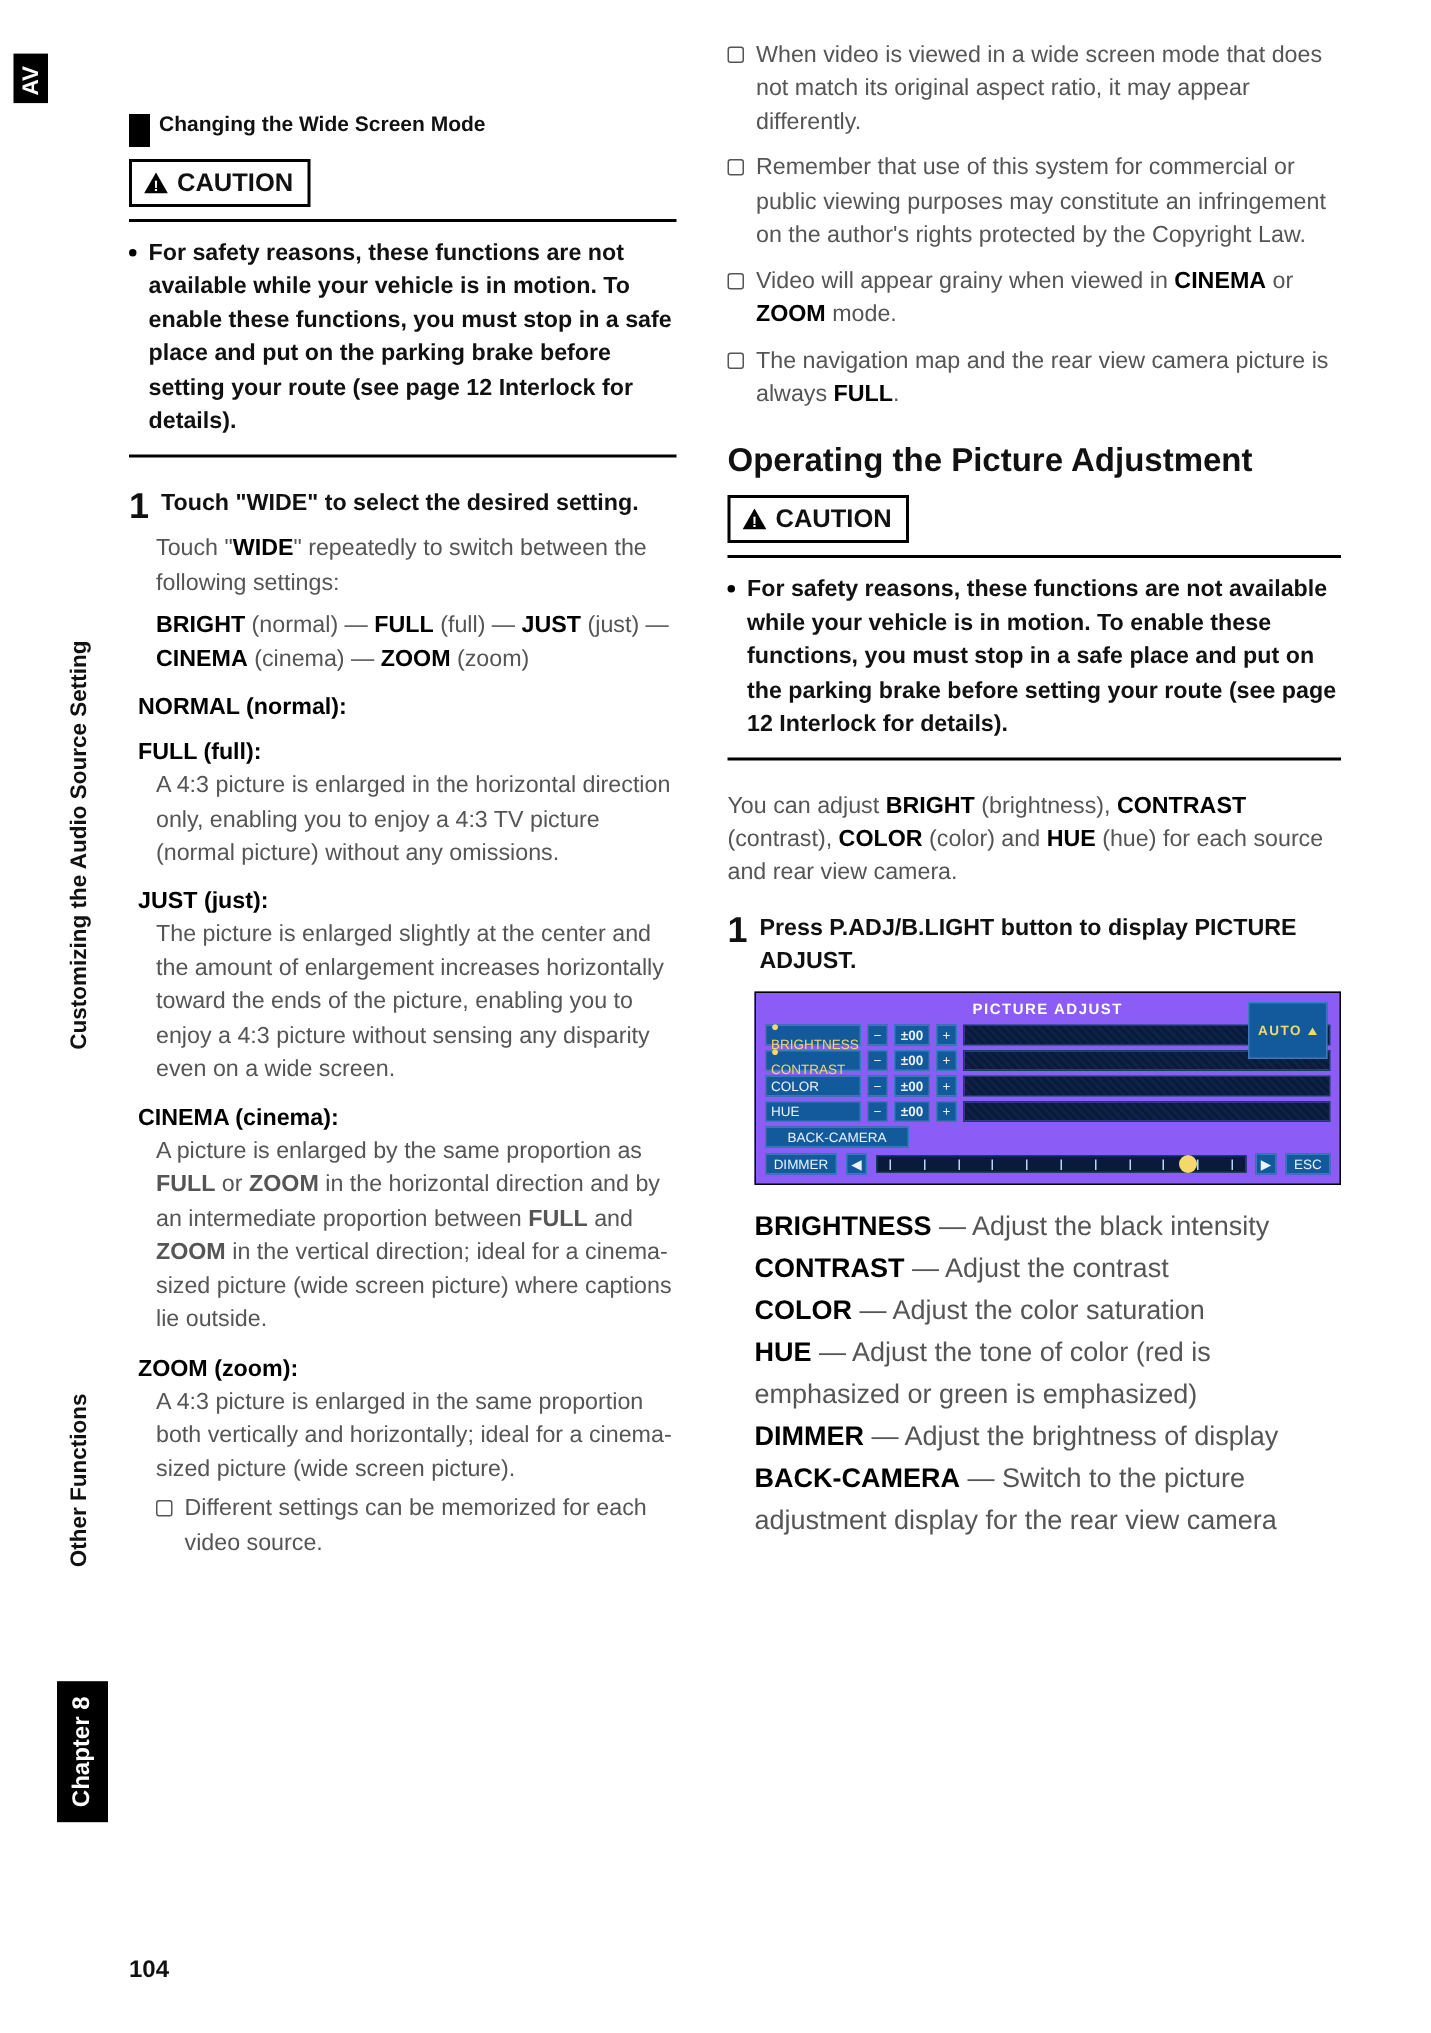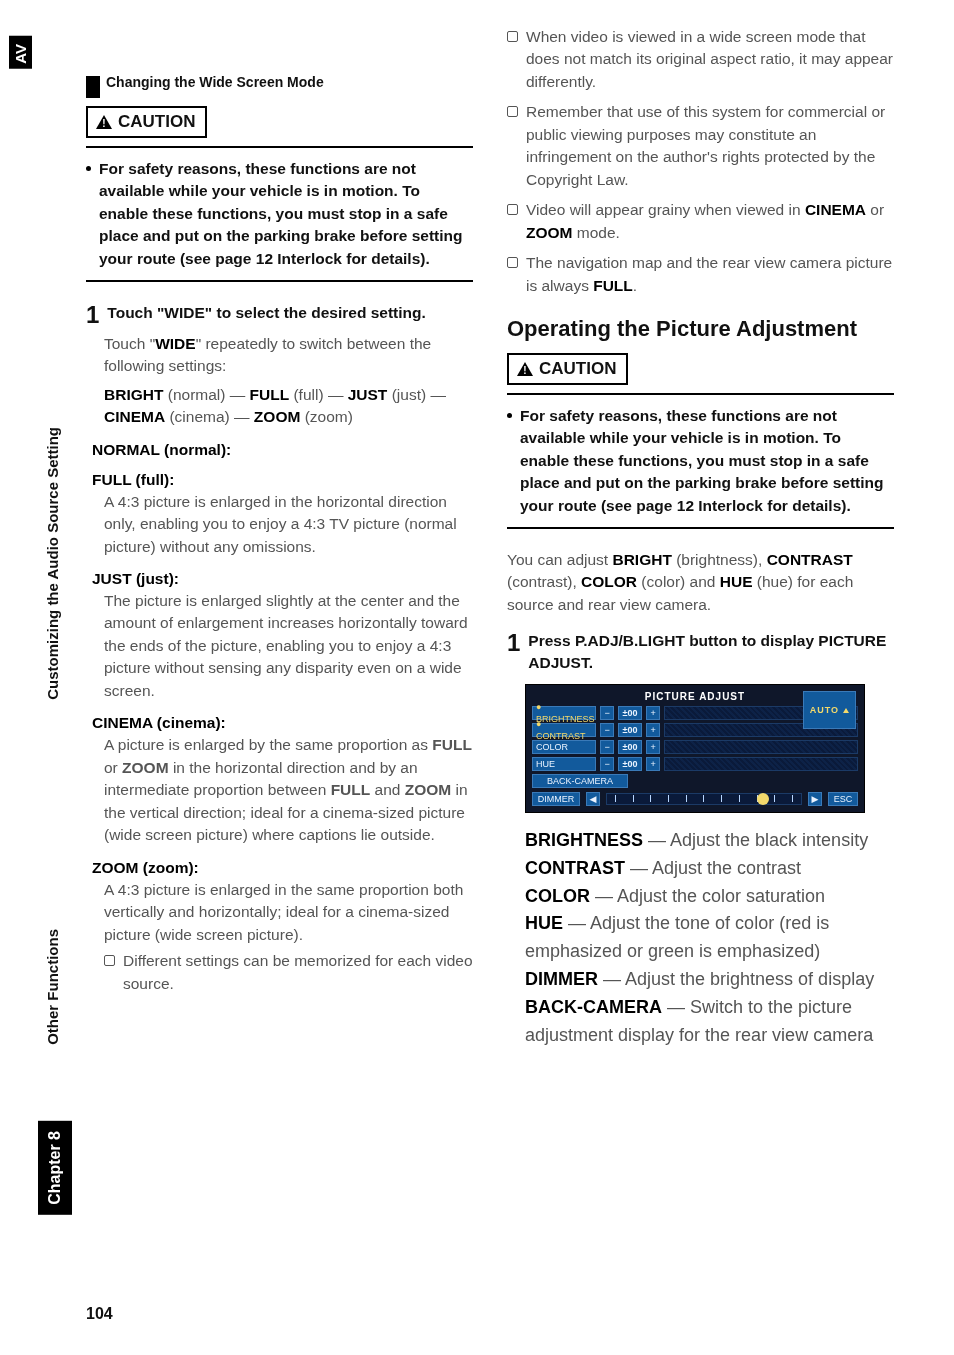--- a/index.html
+++ b/index.html
@@ -199,23 +199,23 @@
   .sq {
     width: 11px; height: 11px; border: 1.5px solid #555;
     border-radius: 2px;
     margin-top: 5px;
     flex-shrink: 0;
   }
 
   
   .pic-adjust {
     margin: 10px 0 14px 18px;
-    width: 340px;
+    width: 391px;
     border: 1px solid #000;
-    background: #0f172a;
+    background: #8b5cf6;
     font-family: Arial, sans-serif;
     font-size: 10px;
     color: #cfe8ff;
     padding: 6px;
     position: relative;
   }
   .pa-title {
     text-align: center;
     color: #fff;
     font-weight: bold;

